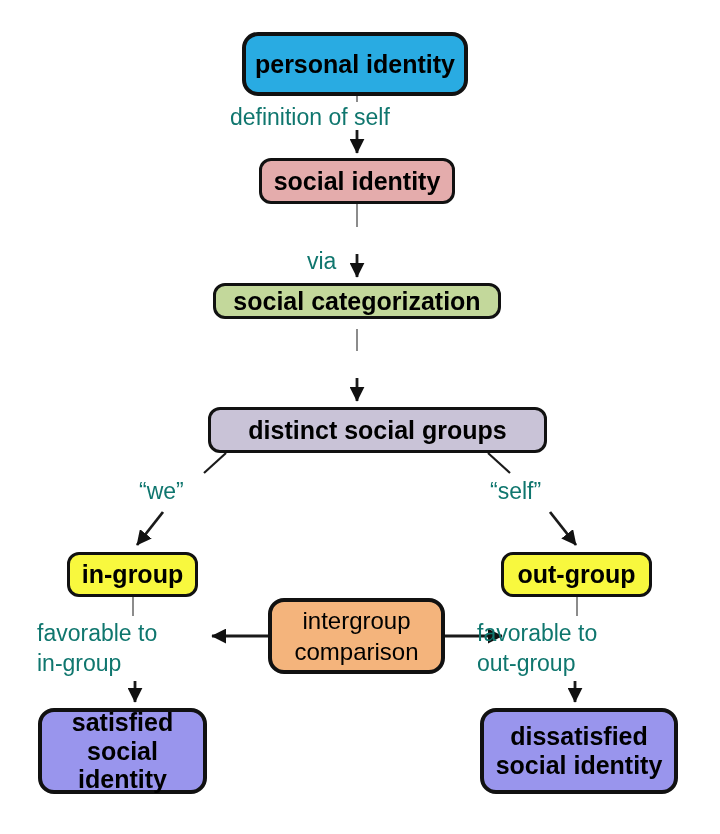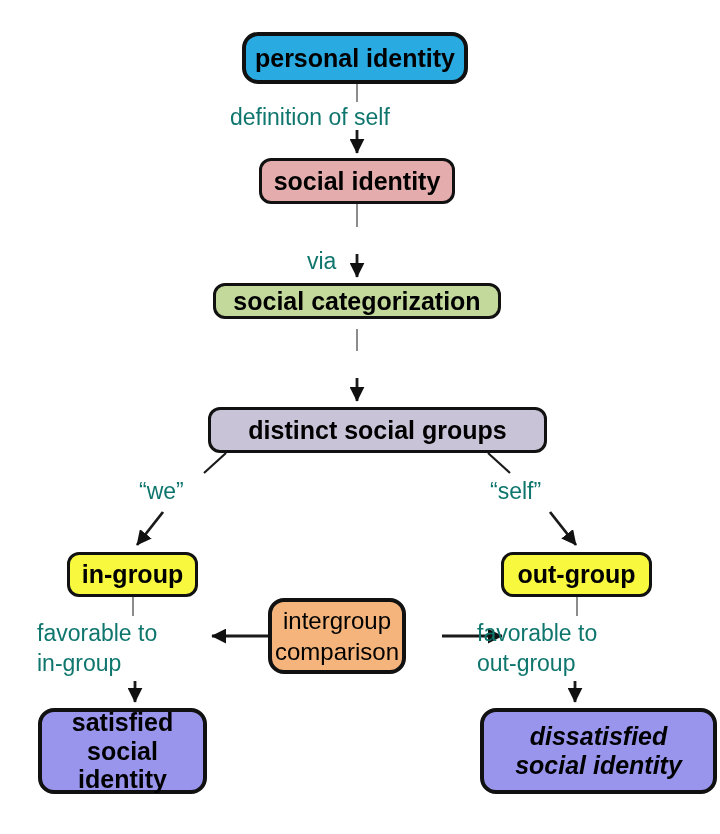--- a/index.html
+++ b/index.html
@@ -44,21 +44,21 @@
     <path d="M357 254 L357 277" stroke="#1a1a1a" stroke-width="2.8" marker-end="url(#ah)"></path>
     <path d="M357 378 L357 401" stroke="#1a1a1a" stroke-width="2.8" marker-end="url(#ah)"></path>
     <path d="M163 512 L137 545" stroke="#1a1a1a" stroke-width="2.8" marker-end="url(#ah)"></path>
     <path d="M550 512 L576 545" stroke="#1a1a1a" stroke-width="2.8" marker-end="url(#ah)"></path>
     <path d="M268 636 L212 636" stroke="#1a1a1a" stroke-width="3" marker-end="url(#ah)"></path>
     <path d="M442 636 L502 636" stroke="#1a1a1a" stroke-width="3" marker-end="url(#ah)"></path>
     <path d="M135 681 L135 702" stroke="#1a1a1a" stroke-width="2.8" marker-end="url(#ah)"></path>
     <path d="M575 681 L575 702" stroke="#1a1a1a" stroke-width="2.8" marker-end="url(#ah)"></path>
   </svg>
 
-  <div class="node big" style="left: 242px; top: 32px; width: 226px; height: 52px; background-color: rgb(41, 171, 226);" title="personal identity">
+  <div class="node big" style="left: 242px; top: 32px; width: 226px; height: 64px; background-color: rgb(41, 171, 226);" title="personal identity">
     <span>personal identity</span>
   </div>
 
   <div class="node" style="left: 259px; top: 158px; width: 196px; height: 46px; background-color: rgb(228, 172, 172);">
     <span>social identity</span>
   </div>
 
   <div class="node" style="left: 213px; top: 283px; width: 288px; height: 36px; background-color: rgb(195, 216, 155);">
     <span>social categorization</span>
   </div>
@@ -68,31 +68,31 @@
   </div>
 
   <div class="node" style="left: 67px; top: 552px; width: 131px; height: 45px; background-color: rgb(248, 248, 62);">
     <span>in-group</span>
   </div>
 
   <div class="node" style="left: 501px; top: 552px; width: 151px; height: 45px; background-color: rgb(248, 248, 62);">
     <span>out-group</span>
   </div>
 
-  <div class="node big normalweight" style="left: 268px; top: 598px; width: 138px; height: 76px; background-color: rgb(244, 180, 124);">
+  <div class="node big normalweight" style="left: 268px; top: 598px; width: 177px; height: 76px; background-color: rgb(244, 180, 124);">
     <span>intergroup</span>
     <span>comparison</span>
   </div>
 
   <div class="node big" style="left: 38px; top: 708px; width: 169px; height: 86px; background-color: rgb(153, 149, 237);">
     <span>satisfied</span>
     <span>social identity</span>
   </div>
 
-  <div class="node big" style="left: 480px; top: 708px; width: 237px; height: 86px; background-color: rgb(153, 149, 237); font-style: italic;">
+  <div class="node big" style="left: 480px; top: 708px; width: 198px; height: 86px; background-color: rgb(153, 149, 237);">
     <span>dissatisfied</span>
     <span>social identity</span>
   </div>
 
   <div class="edge-label" style="left:230px;top:102px;width:254px;">definition of self</div>
 
   <div class="edge-label" style="left:307px;top:226px;width:100px;margin-top:20px;">via</div>
 
 
   <div class="edge-label" style="left:139px;top:476px;width:100px;">“we”</div>

